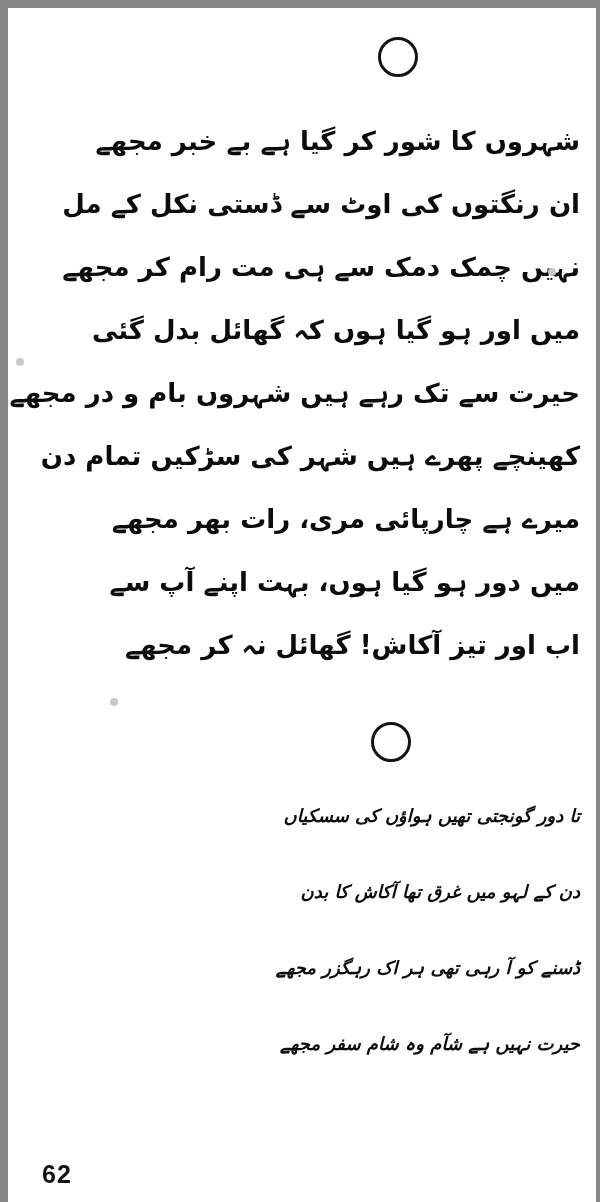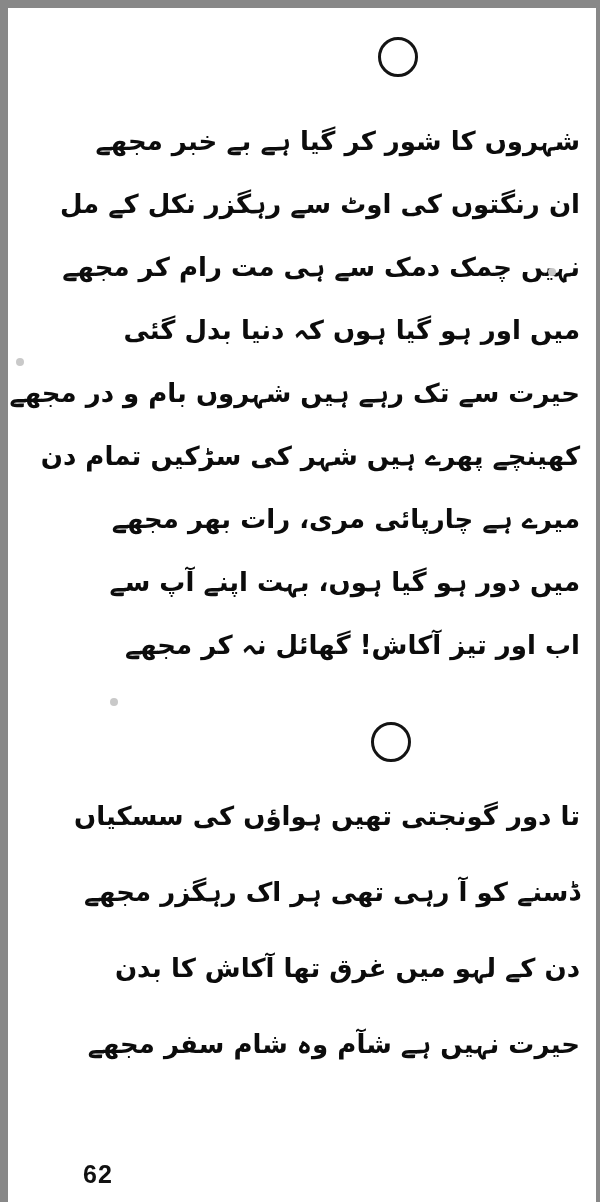--- a/index.html
+++ b/index.html
@@ -36,33 +36,33 @@
   .poem .verse-line {
     white-space: nowrap;
   }
   .poem.first {
     top: 98px;
     font-size: 26px;
   }
   .poem.first .verse-line { line-height: 55px; }
   .poem.second {
     top: 766px;
-    font-size: 26px;
+    font-size: 18px;
+    font-style: italic;
   }
   .poem.second .verse-line { line-height: 68px; }
   .page-number {
     position: absolute;
     left: 30px;
     top: 1148px;
     font-family: "Liberation Sans", sans-serif;
     font-weight: bold;
     font-size: 25px;
     letter-spacing: 1px;
     color: #111111;
-    margin-left: 41px;
   }
   
   .speck {
     position: absolute;
     background: #c9c9c9;
     border-radius: 50%;
     width: 3px;
     height: 3px;
   }
   .speck.s1 { left: 8px;  top: 350px; }
@@ -71,36 +71,36 @@
 </style>
 </head>
 <body>
 
 <div class="page">
 
   <div class="ornament first"></div>
 
   <div class="poem first">
     <div class="verse-line">شہروں کا شور کر گیا ہے بے خبر مجھے</div>
-    <div class="verse-line">ان رنگتوں کی اوٹ سے رہگزر نکل کے مل</div>
+    <div class="verse-line">ان رنگتوں کی اوٹ سے ڈستی نکل کے مل</div>
     <div class="verse-line">نہیں چمک دمک سے ہی مت رام کر مجھے</div>
-    <div class="verse-line">میں اور ہو گیا ہوں کہ دنیا بدل گئی</div>
+    <div class="verse-line">میں اور ہو گیا ہوں کہ گھائل بدل گئی</div>
     <div class="verse-line">حیرت سے تک رہے ہیں شہروں بام و در مجھے</div>
     <div class="verse-line">کھینچے پھرے ہیں شہر کی سڑکیں تمام دن</div>
     <div class="verse-line">میرے ہے چارپائی مری، رات بھر مجھے</div>
     <div class="verse-line">میں دور ہو گیا ہوں، بہت اپنے آپ سے</div>
     <div class="verse-line">اب اور تیز آکاش! گھائل نہ کر مجھے</div>
   </div>
 
   <div class="ornament second"></div>
 
   <div class="poem second">
     <div class="verse-line">تا دور گونجتی تھیں ہواؤں کی سسکیاں</div>
+    <div class="verse-line">دن کے لہو میں غرق تھا آکاش کا بدن</div>
     <div class="verse-line">ڈسنے کو آ رہی تھی ہر اک رہگزر مجھے</div>
-    <div class="verse-line">دن کے لہو میں غرق تھا آکاش کا بدن</div>
     <div class="verse-line">حیرت نہیں ہے شآم وہ شام سفر مجھے</div>
   </div>
 
   <div class="page-number">62</div>
 
   <div class="speck s1"></div>
   <div class="speck s2"></div>
   <div class="speck s3"></div>
 
 </div>

